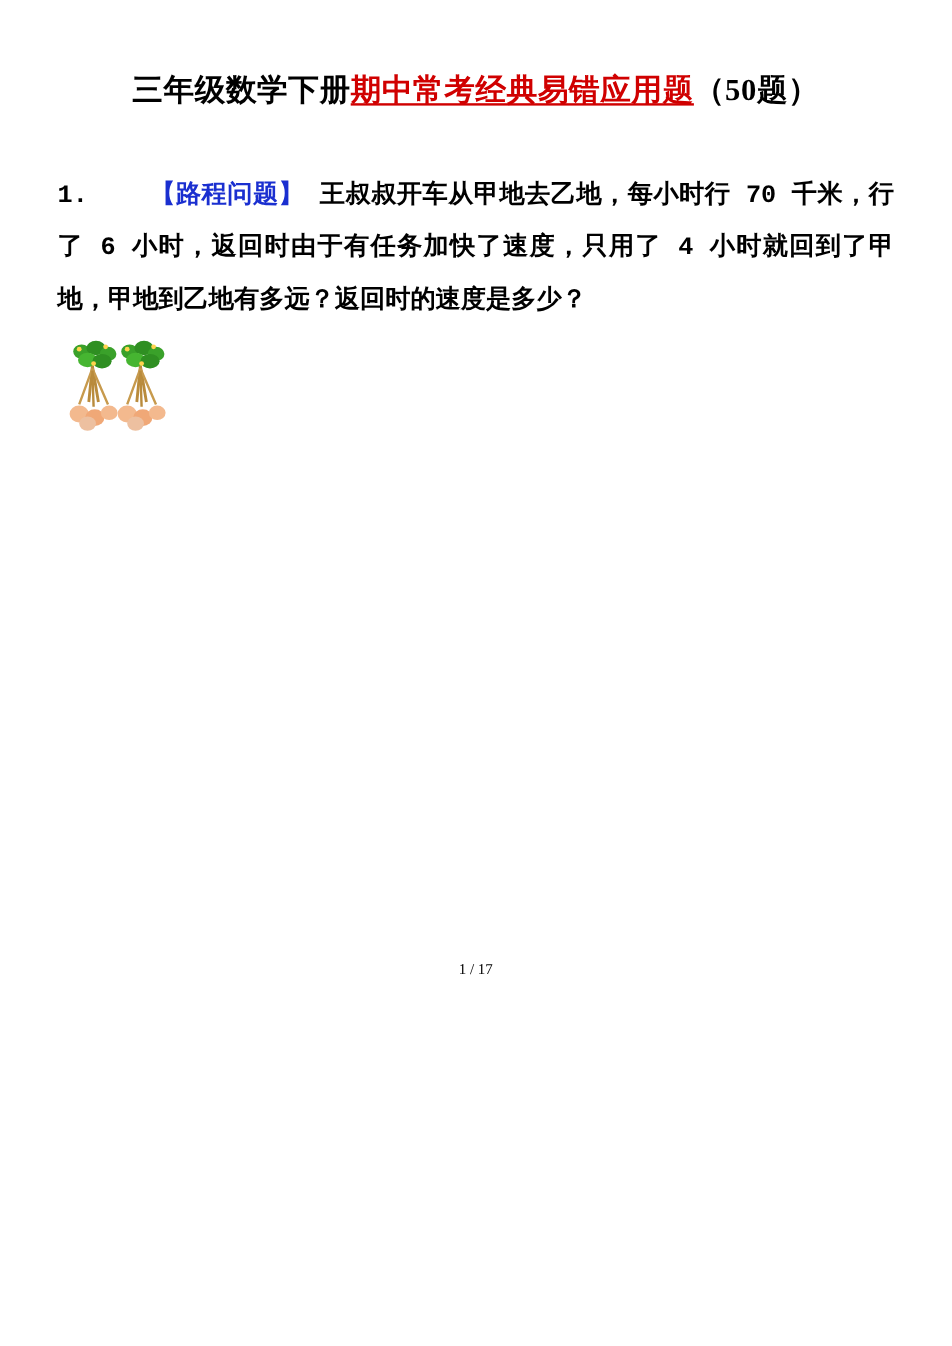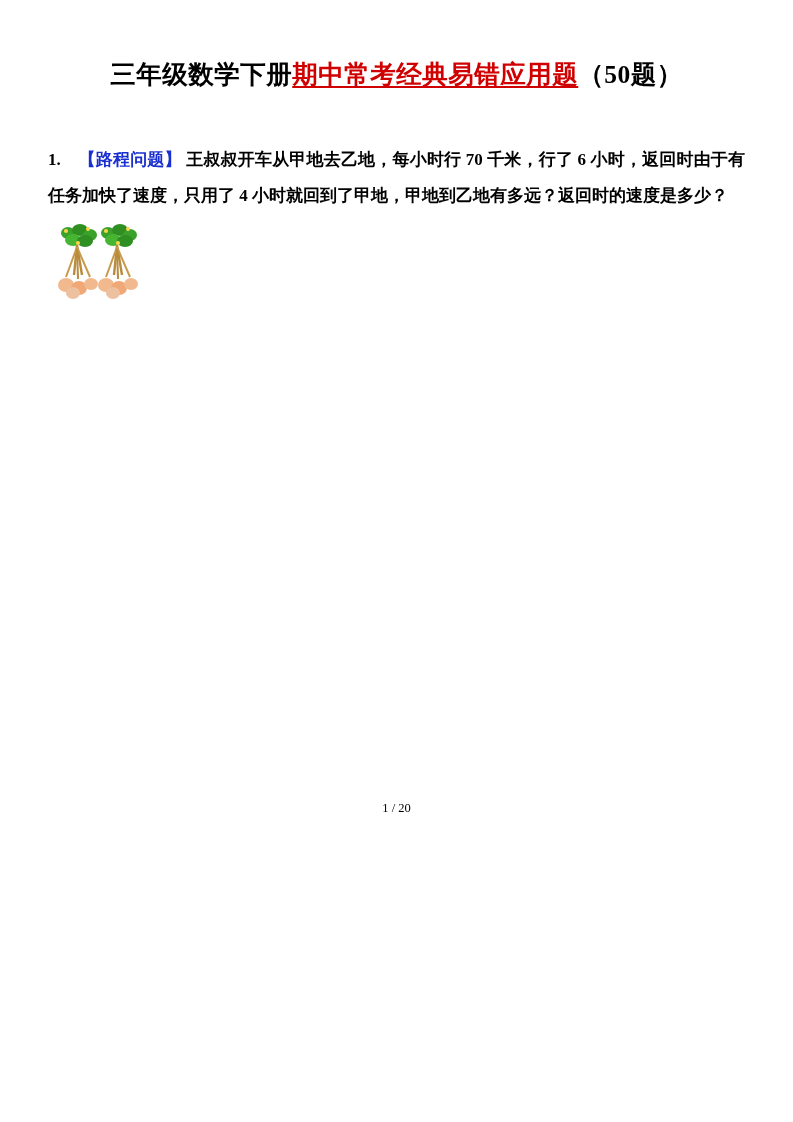--- a/index.html
+++ b/index.html
@@ -35,25 +35,26 @@
   .doc-title .t-black {
     color: #000000;
   }
   .doc-title .t-red {
     color: #d00000;
     text-decoration: underline;
     text-underline-offset: 3px;
   }
   
   .q-block {
-    font-size: 17px;
+    font-size: 21px;
     line-height: 2.08;
     font-weight: bold;
     text-align: justify;
     text-justify: inter-ideograph;
+    font-family: Liberation Mono, monospace;
   }
   .q-num {
     font-weight: bold;
     color: #000000;
   }
   .q-tag {
     color: #1a2fd0;
     font-weight: bold;
   }
   .q-text {
@@ -142,15 +143,15 @@
         <path d="M25 24 L14 54 M25 24 L38 54" stroke="#c79a4d" stroke-width="2" fill="none"></path>
         <path d="M25 26 L26 56" stroke="#b98b3c" stroke-width="2" fill="none"></path>
         <ellipse cx="14" cy="62" rx="8" ry="7" fill="#f3b98e"></ellipse>
         <ellipse cx="27" cy="65" rx="8" ry="7" fill="#f0a877"></ellipse>
         <ellipse cx="39" cy="61" rx="7" ry="6" fill="#f3b98e"></ellipse>
         <ellipse cx="21" cy="70" rx="7" ry="6" fill="#edc0a0"></ellipse>
       </g>
     </svg>
   </div>
 
-  <div class="page-footer">1 / 20</div>
+  <div class="page-footer">1 / 17</div>
 
 </div>
 
 </body></html>

